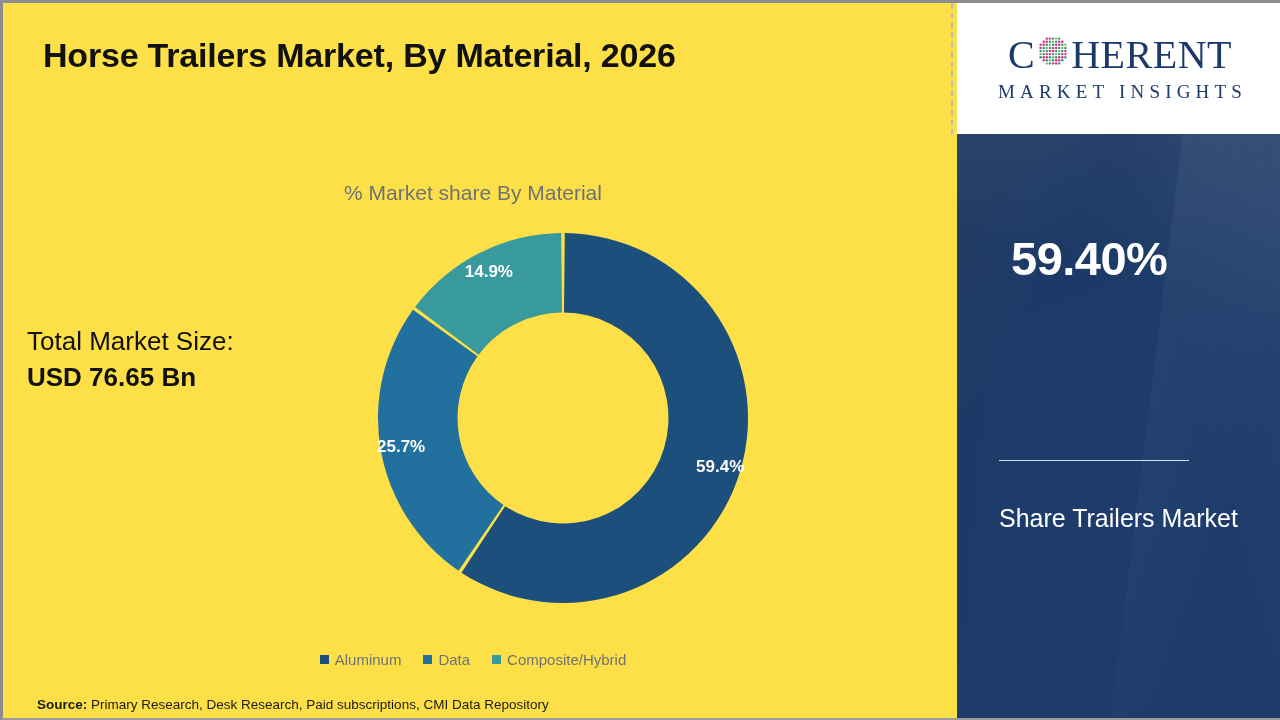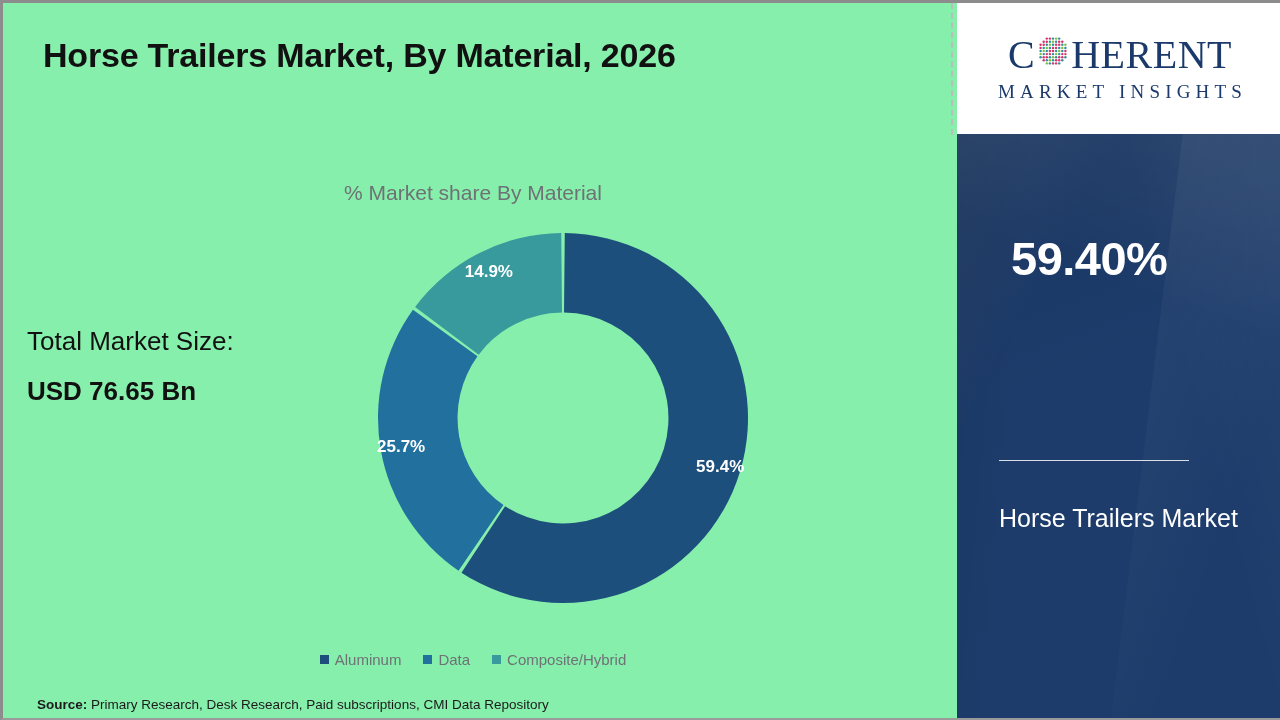--- a/index.html
+++ b/index.html
@@ -8,21 +8,21 @@
     background: #ffffff;
   }
   body {
     font-family: "Liberation Sans", sans-serif;
   }
   #infographic {
     position: relative;
     width: 1280px;
     height: 720px;
     overflow: hidden;
-    background: #86efac;
+    background: #fde047;
     box-sizing: border-box;
     border-top: 3px solid #8c8c8c;
     border-left: 3px solid #8c8c8c;
     border-bottom: 2px solid #9a9a9a;
   }
 
   
   #left-panel {
     position: absolute;
     left: 0; top: 0;
@@ -61,21 +61,21 @@
   }
   #total-market-label {
     font-size: 26px;
     color: #111111;
     font-weight: normal;
   }
   #total-market-value {
     font-size: 26px;
     color: #111111;
     font-weight: bold;
-    margin-top: 17px;
+    margin-top: 3px;
   }
 
   
   #donut-wrap {
     position: absolute;
     left: 370px;
     top: 225px;
     width: 380px;
     height: 380px;
   }
@@ -388,16 +388,16 @@
 
     <div id="panel-body">
       <div id="panel-texture"></div>
 
       <div id="stat-block">
         <div id="stat-value">59.40%</div>
       </div>
 
       <div id="panel-rule"></div>
 
-      <div id="panel-market-name">Horse Trailers Market</div>
+      <div id="panel-market-name">Share Trailers Market</div>
     </div>
   </div>
 </div>
 
 </body></html>

